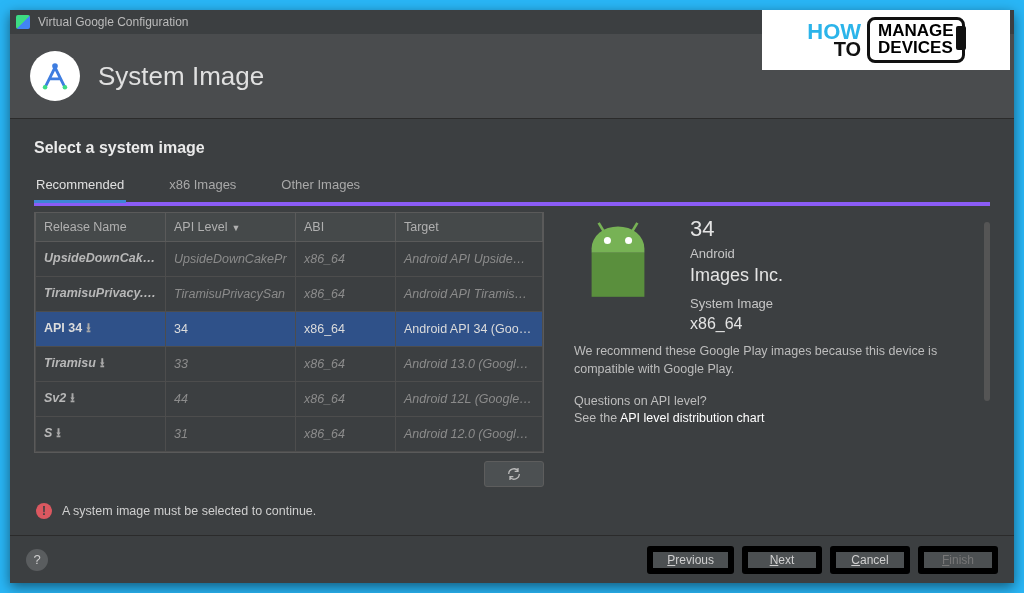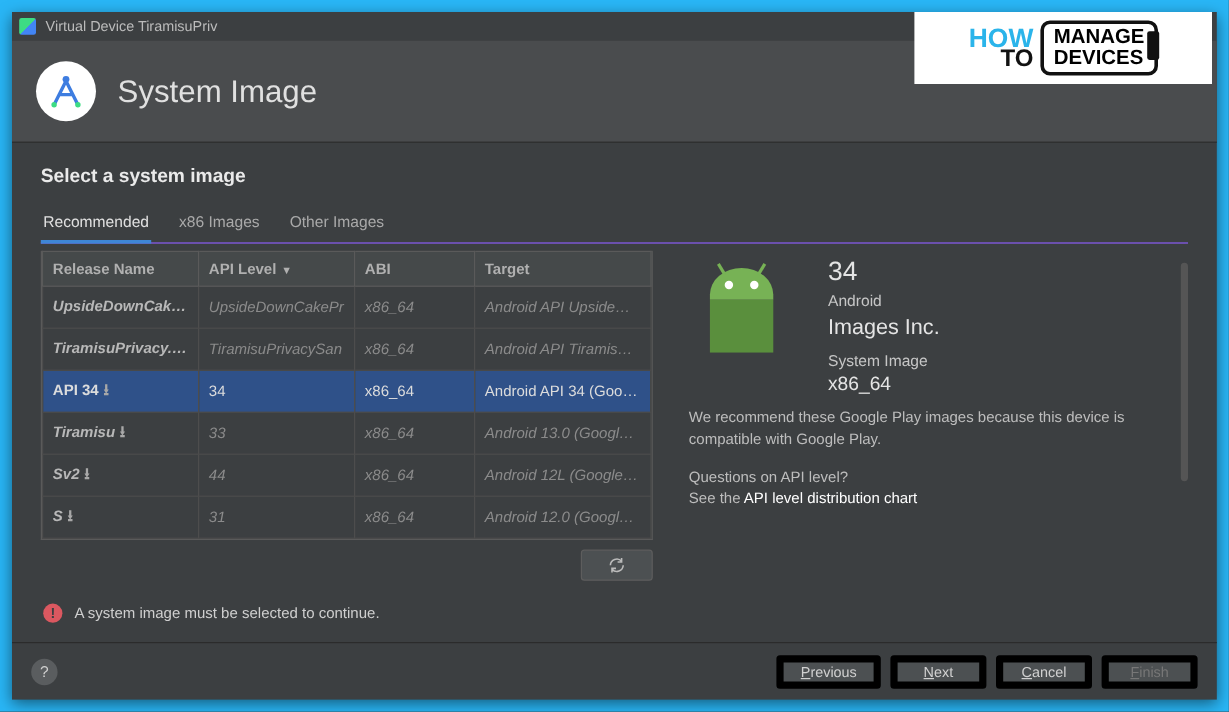--- a/index.html
+++ b/index.html
@@ -59,36 +59,36 @@
     flex: 1;
     padding: 20px 24px 10px 24px;
     color: #c0c0c0;
     display: flex;
     flex-direction: column;
     min-height: 0;
   }
   .subtitle { color: #eaeaea; font-size: 16px; font-weight: 600; margin-bottom: 14px; }
   .tabs {
     display: flex;
-    gap: 21px;
-    border-bottom: 1px solid #8b5cf6;
+    gap: 41px;
+    border-bottom: 4px solid #8b5cf6;
     font-size: 13px;
   }
   .tab { padding: 6px 2px 8px 2px; color: #a9a9a9; cursor: pointer; }
   .tab.active { color: #e0e0e0; border-bottom: 3px solid #3e86d6; margin-bottom:-1px; }
   .main-row { display: flex; gap: 20px; flex: 1; min-height: 0; margin-top: 6px;}
   .left { flex: 0 0 510px; }
   .right { flex: 1; position: relative; padding: 4px 10px 0 10px;}
   .right-scrollhint {
     position:absolute; right:0; top:10px; bottom:70px; width:6px;
     background:#555; border-radius:3px;
   }
   table { width: 100%; border-collapse: collapse; font-size: 12.5px;}
   thead th {
-    text-align: left; font-weight: 700; color: #b0b0b0;
+    text-align: left; font-weight: 400; color: #b0b0b0;
     padding: 7px 8px;
     background: #45494a;
     border: 1px solid #5a5a5a;
   }
   thead th .sort-ind { margin-left:4px; font-size:9px; }
   tbody td {
     padding: 6px 8px;
     border-left: 1px solid #4d4d4d;
     border-right: 1px solid #4d4d4d;
     border-bottom: 1px solid #4d4d4d;
@@ -181,21 +181,21 @@
   <div class="box">
     <div>MANAGE</div>
     <div>DEVICES</div>
     <div class="ph"></div>
   </div>
 </div>
 
 <div class="window">
   <div class="titlebar">
     <div class="as-icon"></div>
-    <span>Virtual Device TiramisuPriv</span>
+    <span>Virtual Google Configuration</span>
     <span class="close">✕</span>
   </div>
 
   <div class="header">
     <div class="logo">
       <svg viewBox="0 0 24 24">
           <circle cx="12" cy="5" r="2" fill="#3e7de0"></circle>
           <path d="M12 6 L5 20 M12 6 L19 20 M8 14 L16 14" stroke="#3e7de0" stroke-width="2" fill="none"></path>
           <circle cx="5" cy="20" r="1.6" fill="#3ddc84"></circle>
           <circle cx="19" cy="20" r="1.6" fill="#3ddc84"></circle>

